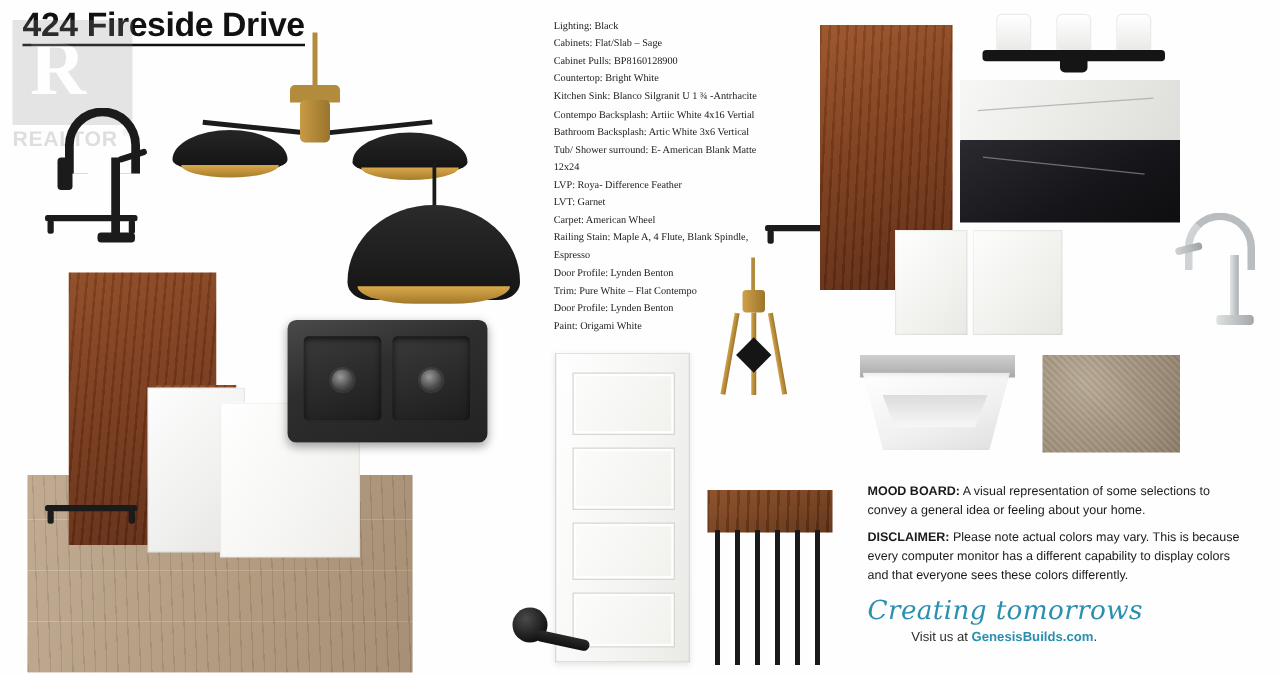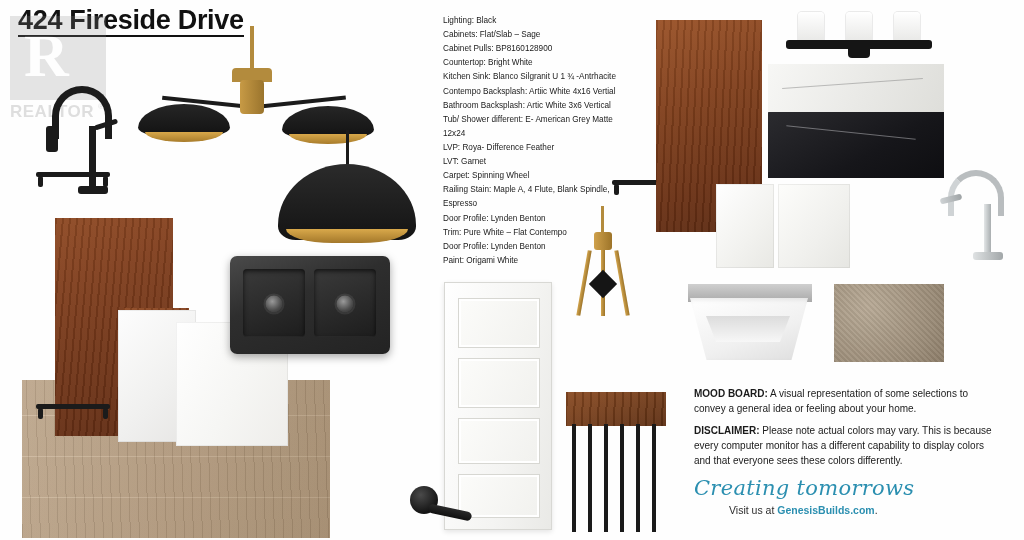--- a/index.html
+++ b/index.html
@@ -46,21 +46,21 @@
   .realtor-logo .rreg {
     position: absolute; left: 88px; top: 86px;
     font-size: 8px; color: #6f6f6f;
   }
 
   
   .specs {
     position: absolute; left: 443px; top: 14px; width: 180px;
     font-size: 8.2px; color: #1a1a1a; line-height: 1.72;
   }
-  .specs div { white-space: nowrap; overflow: hidden; }
+  .specs div { white-space: nowrap; overflow: hidden; font-family: Liberation Serif, serif; }
   .specs div.wrap { white-space: normal; }
 
   
   .sw { position: absolute; }
 
   
   .wood-left {
     left: 55px; top: 218px; width: 118px; height: 218px;
     background:
       repeating-linear-gradient(95deg, rgba(0,0,0,0.10) 0 2px, rgba(255,255,255,0.04) 2px 7px),
@@ -341,24 +341,24 @@
   </div>
 
   <div class="specs">
     <div>Lighting:  Black</div>
     <div>Cabinets: Flat/Slab – Sage</div>
     <div>Cabinet Pulls: BP8160128900</div>
     <div>Countertop: Bright White</div>
     <div>Kitchen Sink: Blanco Silgranit U 1 ¾ -Antrhacite</div>
     <div>Contempo Backsplash: Artiic White 4x16 Vertial</div>
     <div>Bathroom Backsplash: Artic White 3x6 Vertical</div>
-    <div class="wrap">Tub/ Shower different: E- American Grey Matte 12x24</div>
+    <div class="wrap">Tub/ Shower surround: E- American Blank Matte 12x24</div>
     <div>LVP: Roya- Difference Feather</div>
     <div>LVT: Garnet</div>
-    <div>Carpet: Spinning Wheel</div>
+    <div>Carpet: American Wheel</div>
     <div class="wrap">Railing Stain: Maple A, 4 Flute, Blank Spindle, Espresso</div>
     <div>Door Profile: Lynden Benton</div>
     <div>Trim: Pure White – Flat Contempo</div>
     <div>Door Profile: Lynden Benton</div>
     <div>Paint: Origami White</div>
   </div>
 
   <div class="sw lvp"></div>
   <div class="sw wood-left"></div>
   <div class="sw wood-left s2"></div>

